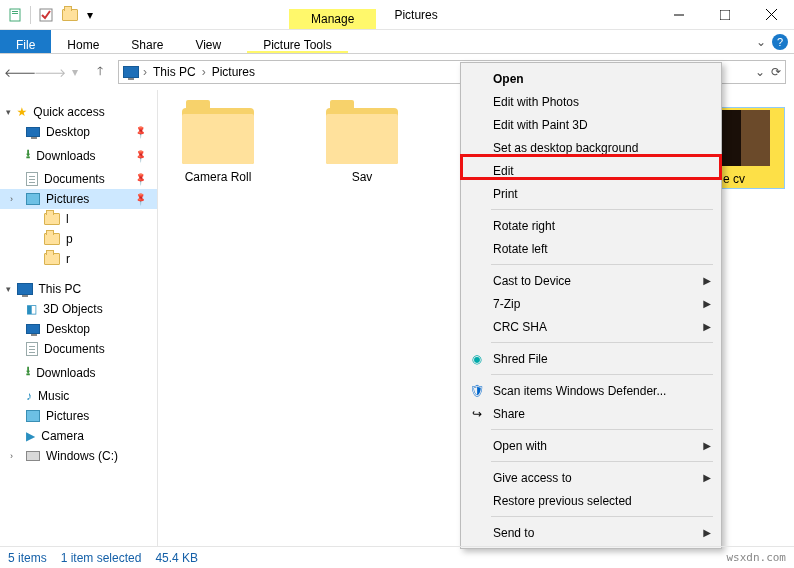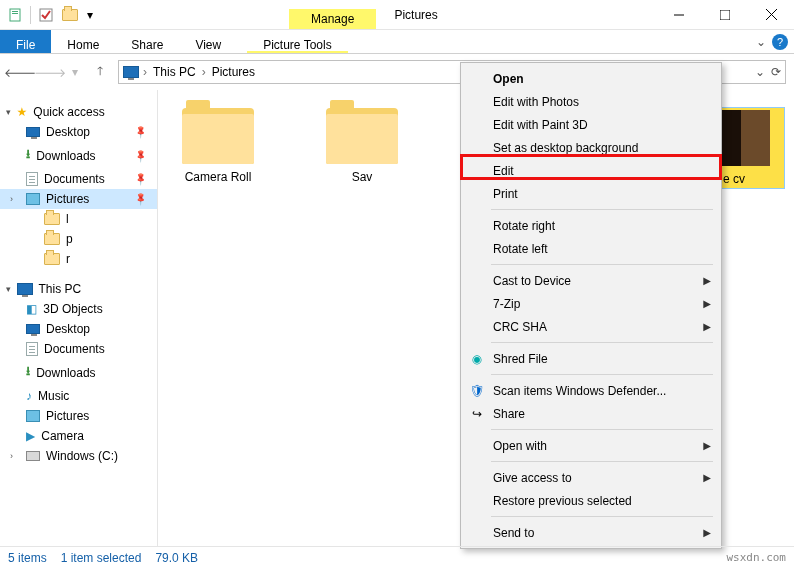--- a/index.html
+++ b/index.html
@@ -337,15 +337,15 @@
       <span>Send to</span>
       <span class="sub">▶</span>
     </div>
 
 </div>
 <div class="ctx-highlight"></div>
 
 <div class="statusbar">
   <span>5 items</span>
   <span>1 item selected</span>
-  <span>79.0 KB</span>
+  <span>45.4 KB</span>
   <span class="wm">wsxdn.com</span>
 </div>
 
 </body></html>

